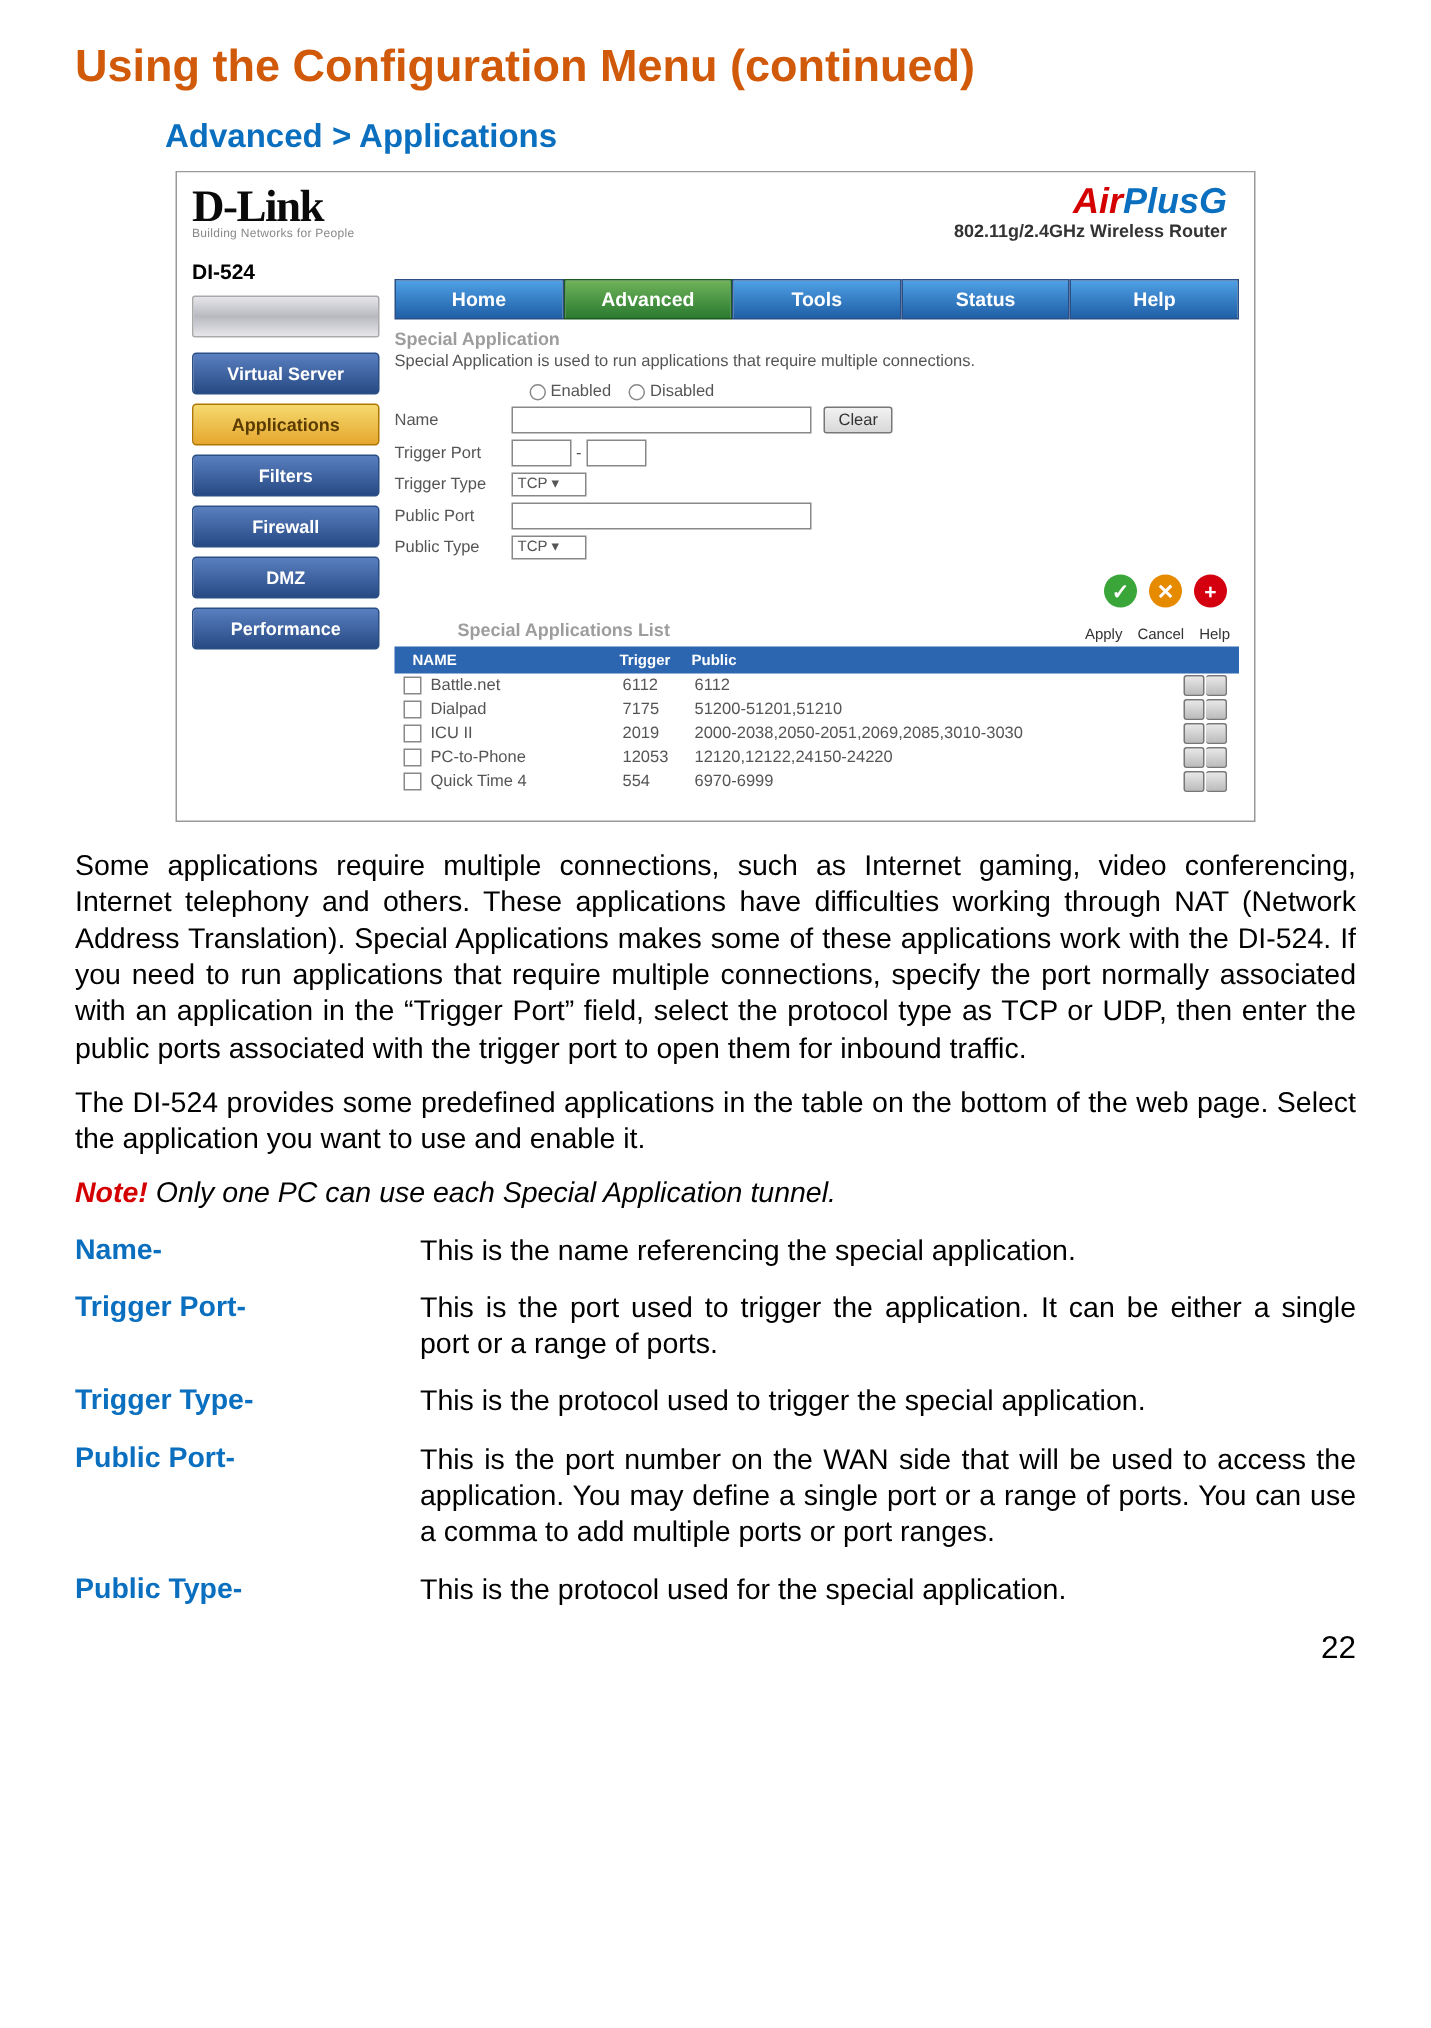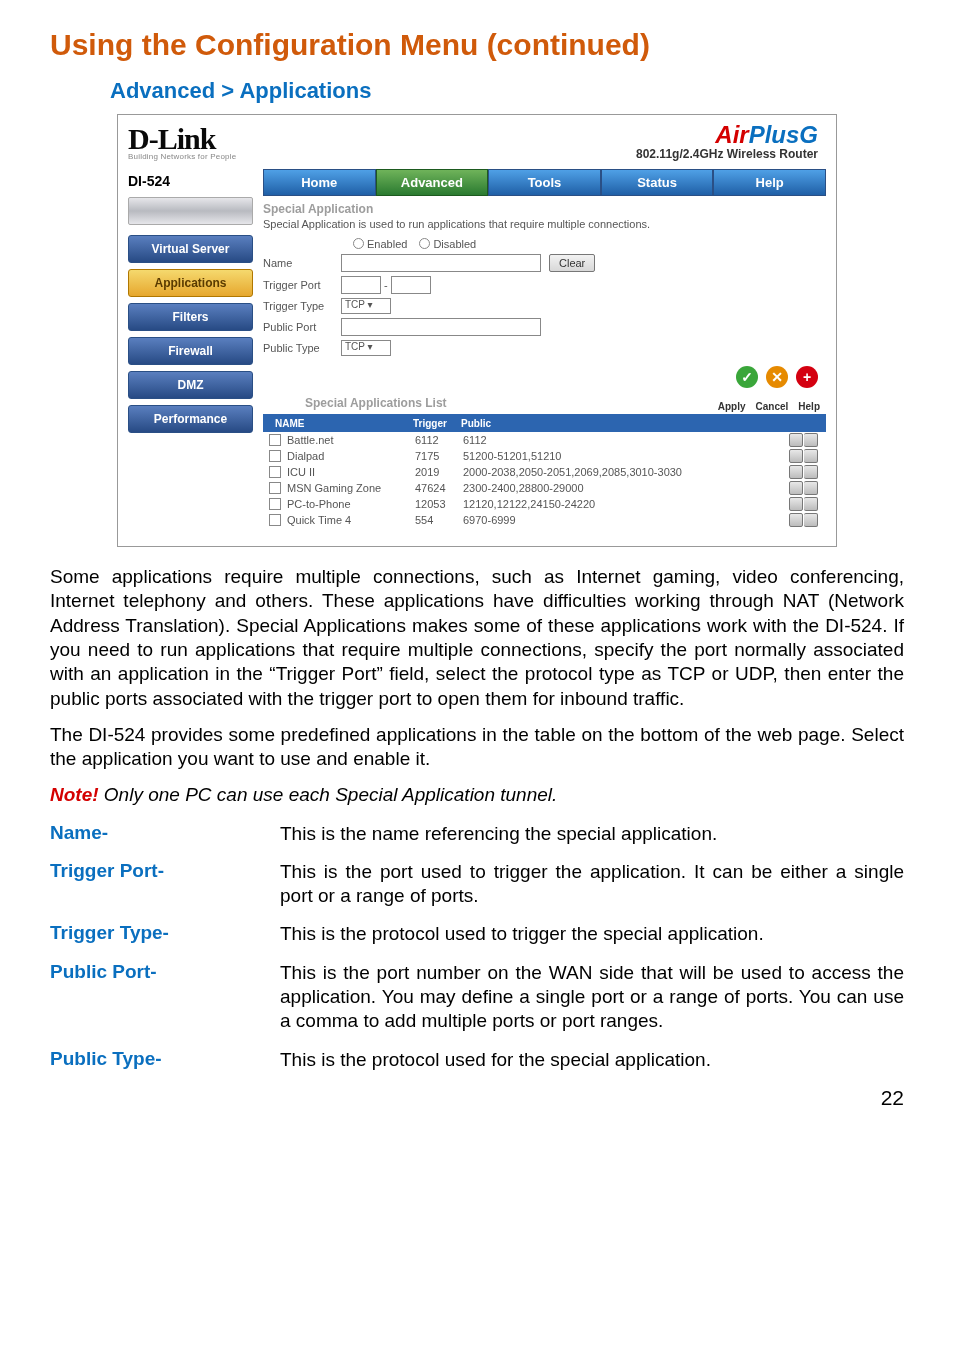--- a/index.html
+++ b/index.html
@@ -23,21 +23,21 @@
 }
 
 .shot {
   width: 720px;
   margin: 0 auto 18px auto;
   border: 1px solid #999;
   background: #fff;
 }
 .shot-header {
   display: flex;
-  align-items: center;
+  align-items: flex-start;
   justify-content: space-between;
   padding: 6px 18px 2px 10px;
   background: #fff;
 }
 .dlink-logo { display:flex; flex-direction:column; }
 .dlink-word {
   font-family: "Times New Roman", serif;
   font-size: 30px;
   font-weight: bold;
   color: #0a0a0a;
@@ -69,43 +69,44 @@
   background: linear-gradient(#f5d96e,#e6a72e);
   border-color:#b07700;
 }
 
 .main-col { flex:1; padding:6px 10px 18px 0; }
 .tabs { display:flex; }
 .tab { flex:1; text-align:center; font-size:13px; font-weight:bold; color:#fff;
   padding:5px 0;
   background: linear-gradient(#4fa0e6,#1f5fa6);
   border:1px solid #2a4f85;
+  margin-top:17px;
 }
 .tab.active { background: linear-gradient(#6fb35a,#2a7a30); border-color:#1d5a1f; }
 .section-label { color:#9d9d9d; font-weight:bold; font-size:12px; margin:6px 0 2px 0;}
 .desc-line { font-size:11px; color:#555; }
 .form-row { display:flex; align-items:center; font-size:11px; color:#555; margin:4px 0;}
 .form-row .lbl { width:78px; }
-.radio { display:inline-flex; margin-right:12px;}
+.radio { display:inline-flex; align-items:center; margin-right:12px;}
 .radio-dot { width:11px; height:11px; border:1px solid #888; border-radius:50%; margin-right:3px;}
 .txt-inp { border:1px solid #888; height:18px; background:#fff; }
 .txt-inp.w-wide { width:200px; }
 .txt-inp.w-sm { width:40px; }
 .txt-inp.w-mid { width:200px; }
 .sel { border:1px solid #888; height:16px; width:50px; font-size:10px; background:#fff; }
 .btn-sm {
   font-size:11px; color:#333; background:linear-gradient(#f2f2f2,#d8d8d8);
   border:1px solid #777; border-radius:2px; padding:2px 9px; margin-left:8px;
 }
 .action-icons { display:flex; justify-content:flex-end; gap:8px; margin:10px 8px 2px 0;}
 .icon-circle { width:22px; height:22px; border-radius:50%; display:flex; align-items:center; justify-content:center; font-weight:bold; font-size:14px; color:#fff;}
 .ic-apply { background:#3aa63a; }
 .ic-cancel { background:#e68a00; }
 .ic-help  { background:#d40010; }
-.action-labels { display:flex; justify-content:flex-end; gap:10px; font-size:10px; font-weight:bold; color:#333; margin-right:6px;}
+.action-labels { display:flex; justify-content:flex-end; gap:10px; font-size:10px; font-weight:normal; color:#333; margin-right:6px;}
 .list-head { display:flex; align-items:center; background:#2c65b0; color:#fff; font-size:10px; font-weight:bold; height:18px; margin-top:2px;}
 .list-head .c1 { width:150px; padding-left:12px;}
 .list-head .c2 { width:48px;}
 .list-rows { font-size:11px; color:#555;}
 .list-row { display:flex; align-items:center; padding:1px 0;}
 .list-row .cb { width:12px; height:12px; border:1px solid #888; background:#fff; margin:0 6px 0 6px;}
 .list-row .nm { width:128px; }
 .list-row .tg { width:48px; }
 .list-row .pub { flex:1; }
 .row-icons { margin-right:8px; display:flex; gap:1px;}
@@ -244,30 +245,20 @@
             <div class="nm">ICU II</div>
             <div class="tg">2019</div>
             <div class="pub">2000-2038,2050-2051,2069,2085,3010-3030</div>
             <div class="row-icons">
               <div class="mini-icon"></div>
               <div class="mini-icon"></div>
             </div>
           </div>
           <div class="list-row">
             <div class="cb"></div>
-            <div class="nm">MSN Gaming Zone</div>
-            <div class="tg">47624</div>
-            <div class="pub">2300-2400,28800-29000</div>
-            <div class="row-icons">
-              <div class="mini-icon"></div>
-              <div class="mini-icon"></div>
-            </div>
-          </div>
-          <div class="list-row">
-            <div class="cb"></div>
             <div class="nm">PC-to-Phone</div>
             <div class="tg">12053</div>
             <div class="pub">12120,12122,24150-24220</div>
             <div class="row-icons">
               <div class="mini-icon"></div>
               <div class="mini-icon"></div>
             </div>
           </div>
           <div class="list-row">
             <div class="cb"></div>

